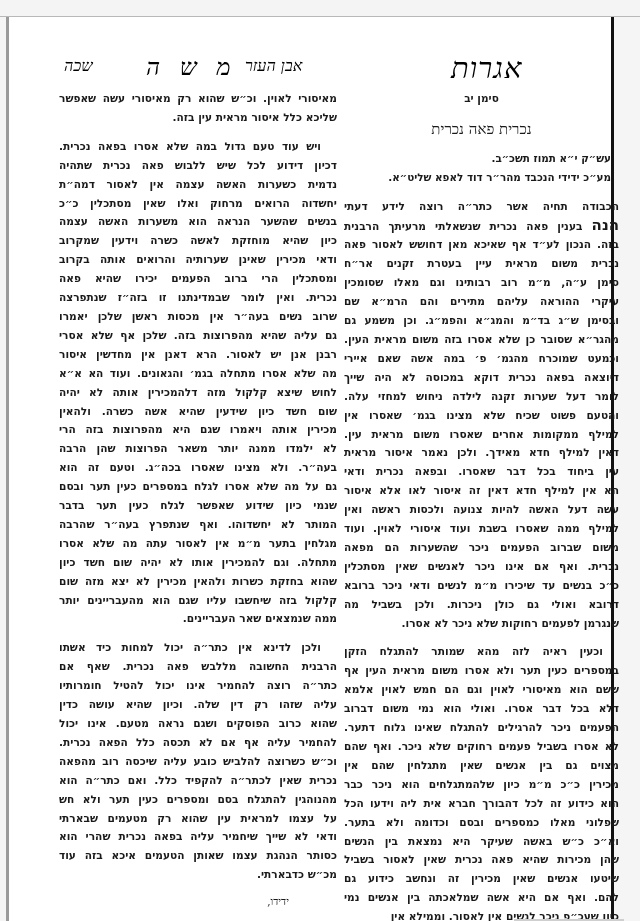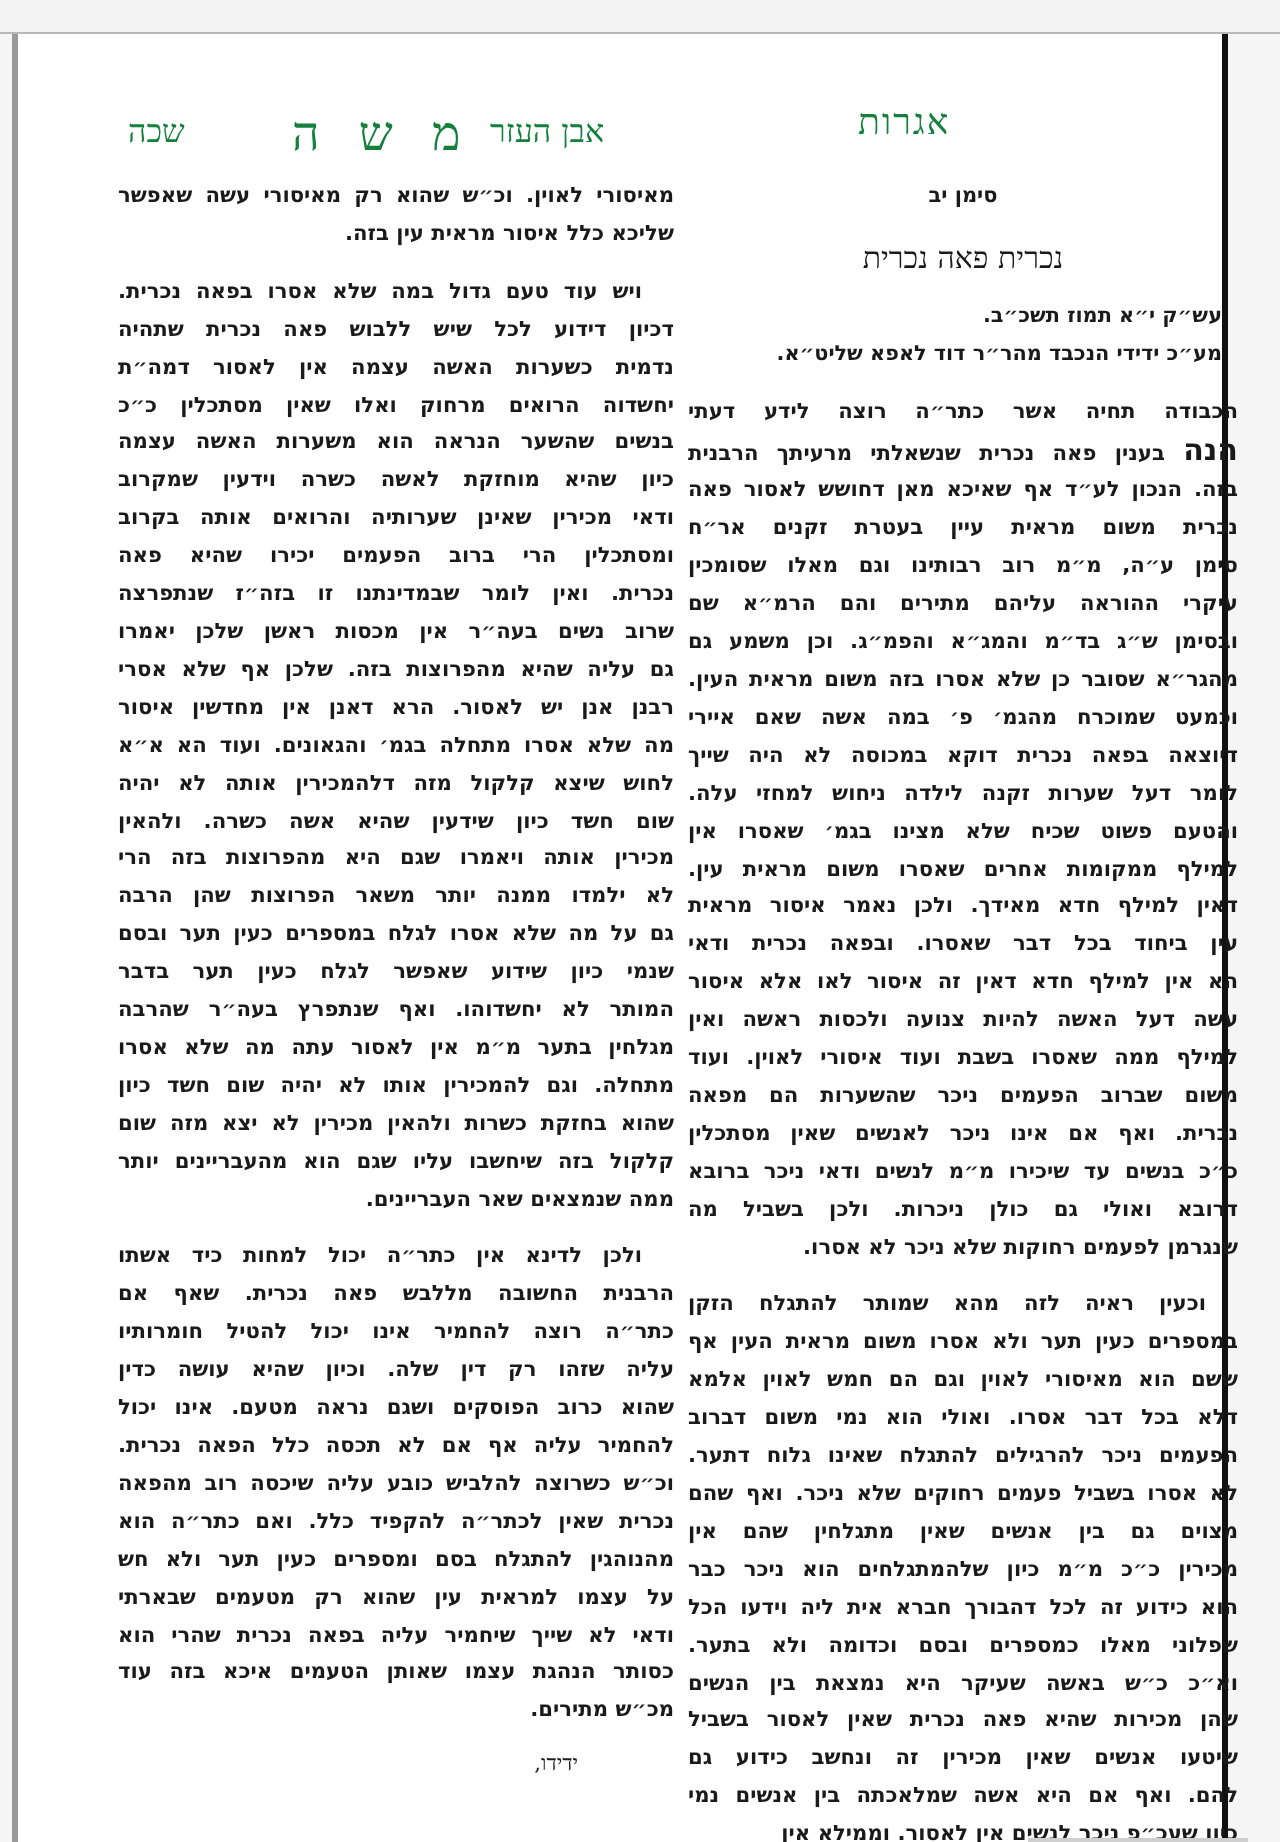--- a/index.html
+++ b/index.html
@@ -1,21 +1,21 @@
 <!DOCTYPE html>
 <html><head>
 <meta charset="utf-8">
 <style>
   html, body { margin:0; padding:0; }
   body { width:640px; height:921px; background:#f5f5f5; position:relative; overflow:hidden; font-family:"DejaVu Sans", sans-serif; }
   .topbar { position:absolute; left:0; top:0; width:640px; height:16px; background:#f4f4f4; border-bottom:1px solid #b8b8b8; }
   .page { position:absolute; left:6px; top:17px; width:608px; height:904px; background:#fff; border-left:3px solid #9a9a9a; border-right:3px solid #111; box-sizing:border-box; }
   .bottom-strip { position:absolute; left:505px; bottom:0; width:110px; height:2px; background:#cfcfcf; }
-  .hdr { position:absolute; top:34px; font-weight:bold; color:#15803d; direction:rtl; white-space:nowrap; }
-  .hdr-1 { left:420px; font-size:18px; font-family:"DejaVu Serif", serif; font-weight:normal; letter-spacing:1px; }
+  .hdr { position:absolute; top:34px; font-weight:bold; color:#000000; direction:rtl; white-space:nowrap;font-style:italic; }
+  .hdr-1 { left:442px; font-size:29px; font-family:"DejaVu Serif", serif; font-weight:normal; letter-spacing:1px; }
   .hdr-2 { left:236px; font-size:16px; font-family:"DejaVu Serif", serif; font-weight:normal; top:39px; }
   .hdr-3 { left:137px; font-size:24px; font-family:"DejaVu Serif", serif; font-weight:normal; letter-spacing:6px; top:36px; }
   .hdr-4 { left:55px; font-size:16px; font-family:"DejaVu Serif", serif; font-weight:normal; top:39px; }
   .col { position:absolute; direction:rtl; text-align:justify; color:#1a1a1a; font-size:10.6px; line-height:18.9px; font-weight:bold; }
   .col-right { left:335px; width:275px; top:72px; }
   .col-left { left:50px; width:278px; top:72px; }
   .line { display:block; white-space:nowrap; text-align-last:justify; text-align:justify; overflow:hidden; }
   .line.last { text-align-last:right; }
   .center { text-align:center; text-align-last:center; }
   .siman { font-size:10.5px; margin-top:0; }
@@ -105,20 +105,21 @@
         <span class="line">ומסתכלין הרי ברוב הפעמים יכירו שהיא פאה</span>
         <span class="line">נכרית. ואין לומר שבמדינתנו זו בזה״ז שנתפרצה</span>
         <span class="line">שרוב נשים בעה״ר אין מכסות ראשן שלכן יאמרו</span>
         <span class="line">גם עליה שהיא מהפרוצות בזה. שלכן אף שלא אסרי</span>
         <span class="line">רבנן אנן יש לאסור. הרא דאנן אין מחדשין איסור</span>
         <span class="line">מה שלא אסרו מתחלה בגמ׳ והגאונים. ועוד הא א״א</span>
         <span class="line">לחוש שיצא קלקול מזה דלהמכירין אותה לא יהיה</span>
         <span class="line">שום חשד כיון שידעין שהיא אשה כשרה. ולהאין</span>
         <span class="line">מכירין אותה ויאמרו שגם היא מהפרוצות בזה הרי</span>
         <span class="line">לא ילמדו ממנה יותר משאר הפרוצות שהן הרבה</span>
+        <span class="line">בעה״ר. ולא מצינו שאסרו בכה״ג. וטעם זה הוא</span>
         <span class="line">גם על מה שלא אסרו לגלח במספרים כעין תער ובסם</span>
         <span class="line">שנמי כיון שידוע שאפשר לגלח כעין תער בדבר</span>
         <span class="line">המותר לא יחשדוהו. ואף שנתפרץ בעה״ר שהרבה</span>
         <span class="line">מגלחין בתער מ״מ אין לאסור עתה מה שלא אסרו</span>
         <span class="line">מתחלה. וגם להמכירין אותו לא יהיה שום חשד כיון</span>
         <span class="line">שהוא בחזקת כשרות ולהאין מכירין לא יצא מזה שום</span>
         <span class="line">קלקול בזה שיחשבו עליו שגם הוא מהעבריינים יותר</span>
         <span class="line last">ממה שנמצאים שאר העבריינים.</span>
       </div>
     <div class="gap"></div>
@@ -128,20 +129,20 @@
         <span class="line">כתר״ה רוצה להחמיר אינו יכול להטיל חומרותיו</span>
         <span class="line">עליה שזהו רק דין שלה. וכיון שהיא עושה כדין</span>
         <span class="line">שהוא כרוב הפוסקים ושגם נראה מטעם. אינו יכול</span>
         <span class="line">להחמיר עליה אף אם לא תכסה כלל הפאה נכרית.</span>
         <span class="line">וכ״ש כשרוצה להלביש כובע עליה שיכסה רוב מהפאה</span>
         <span class="line">נכרית שאין לכתר״ה להקפיד כלל. ואם כתר״ה הוא</span>
         <span class="line">מהנוהגין להתגלח בסם ומספרים כעין תער ולא חש</span>
         <span class="line">על עצמו למראית עין שהוא רק מטעמים שבארתי</span>
         <span class="line">ודאי לא שייך שיחמיר עליה בפאה נכרית שהרי הוא</span>
         <span class="line">כסותר הנהגת עצמו שאותן הטעמים איכא בזה עוד</span>
-        <span class="line last">מכ״ש מתירים.</span>
+        <span class="line last">מכ״ש כדבארתי.</span>
       </div>
     <div class="sign-yedido">ידידו,</div>
 
   </div>
 
   <div class="bottom-strip"></div>
 </div>
 
 </body></html>

